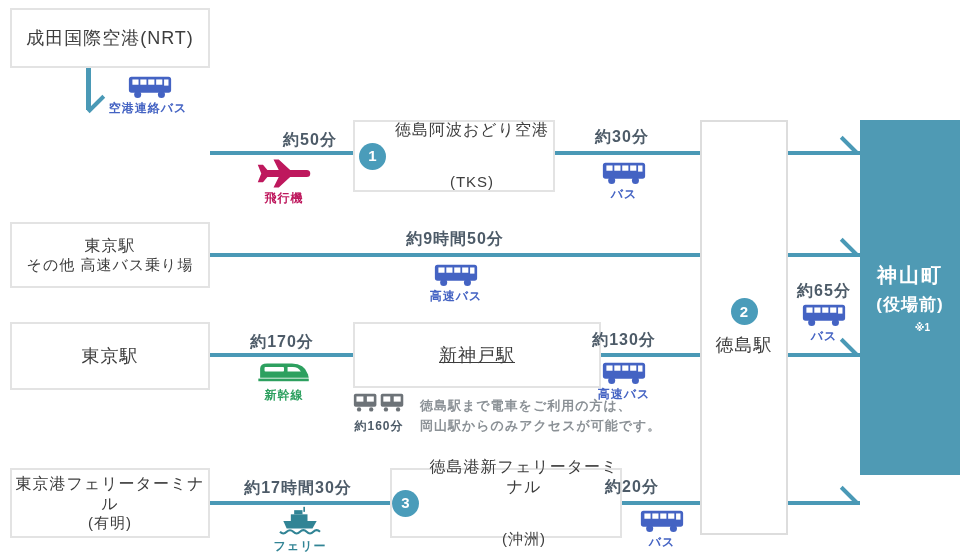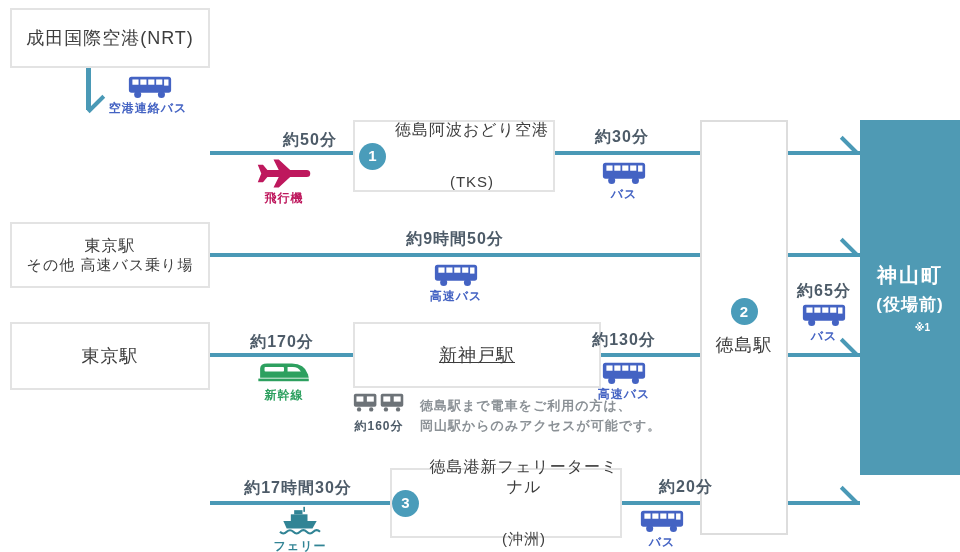--- a/index.html
+++ b/index.html
@@ -80,20 +80,24 @@
 
   <div class="box" style="left:10px;top:222px;width:200px;height:66px;">
     <span class="l1">東京駅</span>
     <span class="l2">その他 高速バス乗り場</span>
   </div>
 
   <div class="box" style="left:10px;top:322px;width:200px;height:68px;">
     <span class="l1 big">東京駅</span>
   </div>
 
+  <div class="box" style="left:10px;top:468px;width:200px;height:70px;">
+    <span class="l1">東京港フェリーターミナル</span>
+    <span class="l2">(有明)</span>
+  </div>
 
   <div class="box row" style="left:353px;top:120px;width:202px;height:72px;">
     <span class="badge">1</span>
     <span class="txtcol">
       <span class="l1">徳島阿波おどり空港</span>
       <span class="l2">(TKS)</span>
     </span>
   </div>
 
   <div class="box" style="left:353px;top:322px;width:248px;height:66px;text-decoration:underline;">
@@ -220,21 +224,21 @@
     <svg viewBox="0 0 52 36" width="44" height="30">
         <path fill="currentColor" d="M6 18h40l-5 9H10z"></path>
         <rect x="15" y="10" width="20" height="8" fill="currentColor"></rect>
         <rect x="19" y="5" width="10" height="5" fill="currentColor"></rect>
         <rect x="30" y="1" width="2" height="6" fill="currentColor"></rect>
         <path d="M2 31q4 4 8 0t8 0t8 0t8 0t8 0t8 0" stroke="currentColor" stroke-width="2.5" fill="none"></path>
       </svg>
   </div>
   <div class="tlabel c-ferry" style="left:300px;top:538px;">フェリー</div>
 
-  <div class="time" style="left:686px;top:477px;text-align:center;">約20分</div>
+  <div class="time" style="left:632px;top:477px;text-align:center;">約20分</div>
   <div class="icon c-bus" style="left:662px;top:508px;">
     <svg viewBox="0 0 50 28" width="44" height="25">
         <rect x="1" y="3" width="48" height="18" rx="3" fill="currentColor"></rect>
         <rect x="5" y="6" width="7" height="6" fill="#fff"></rect>
         <rect x="14" y="6" width="7" height="6" fill="#fff"></rect>
         <rect x="23" y="6" width="7" height="6" fill="#fff"></rect>
         <rect x="32" y="6" width="7" height="6" fill="#fff"></rect>
         <rect x="41" y="6" width="5" height="7" fill="#fff"></rect>
         <circle cx="11" cy="23" r="4" fill="currentColor"></circle>
         <circle cx="38" cy="23" r="4" fill="currentColor"></circle>

